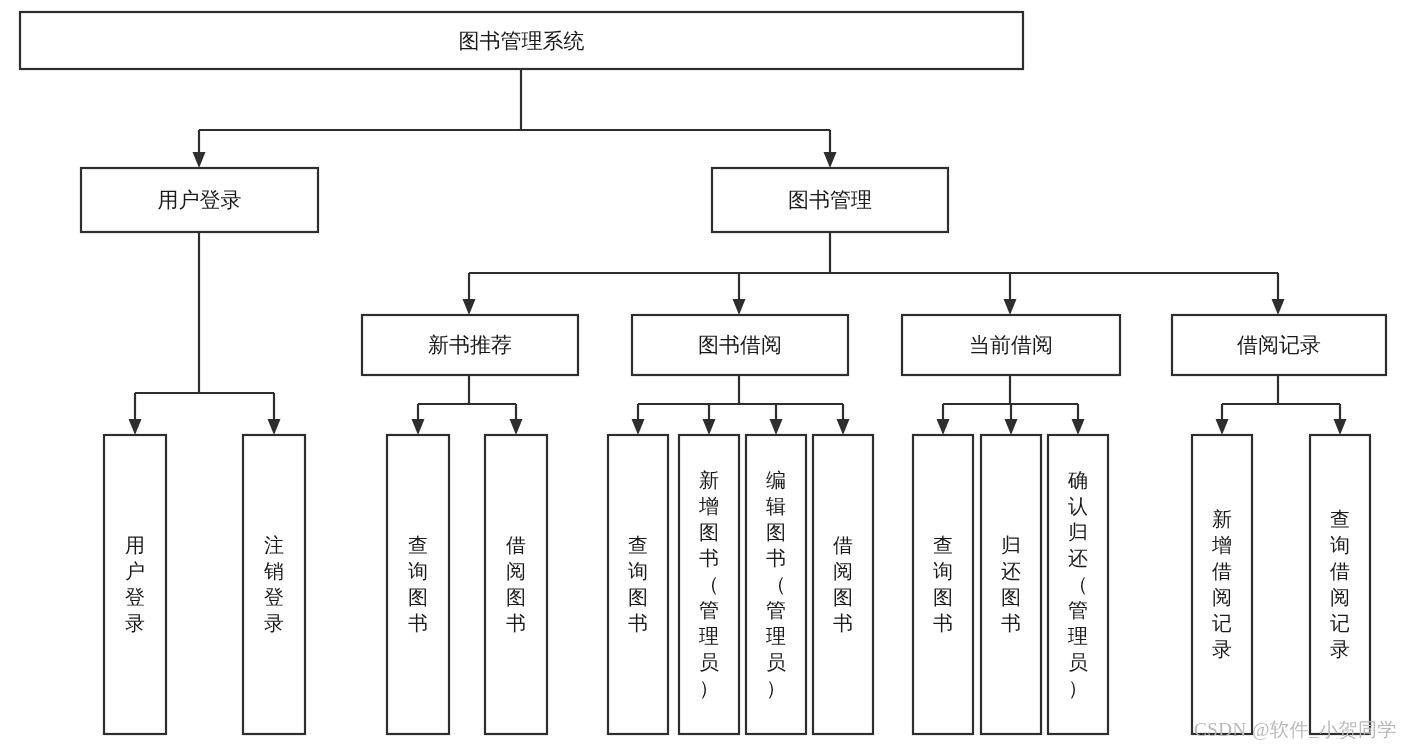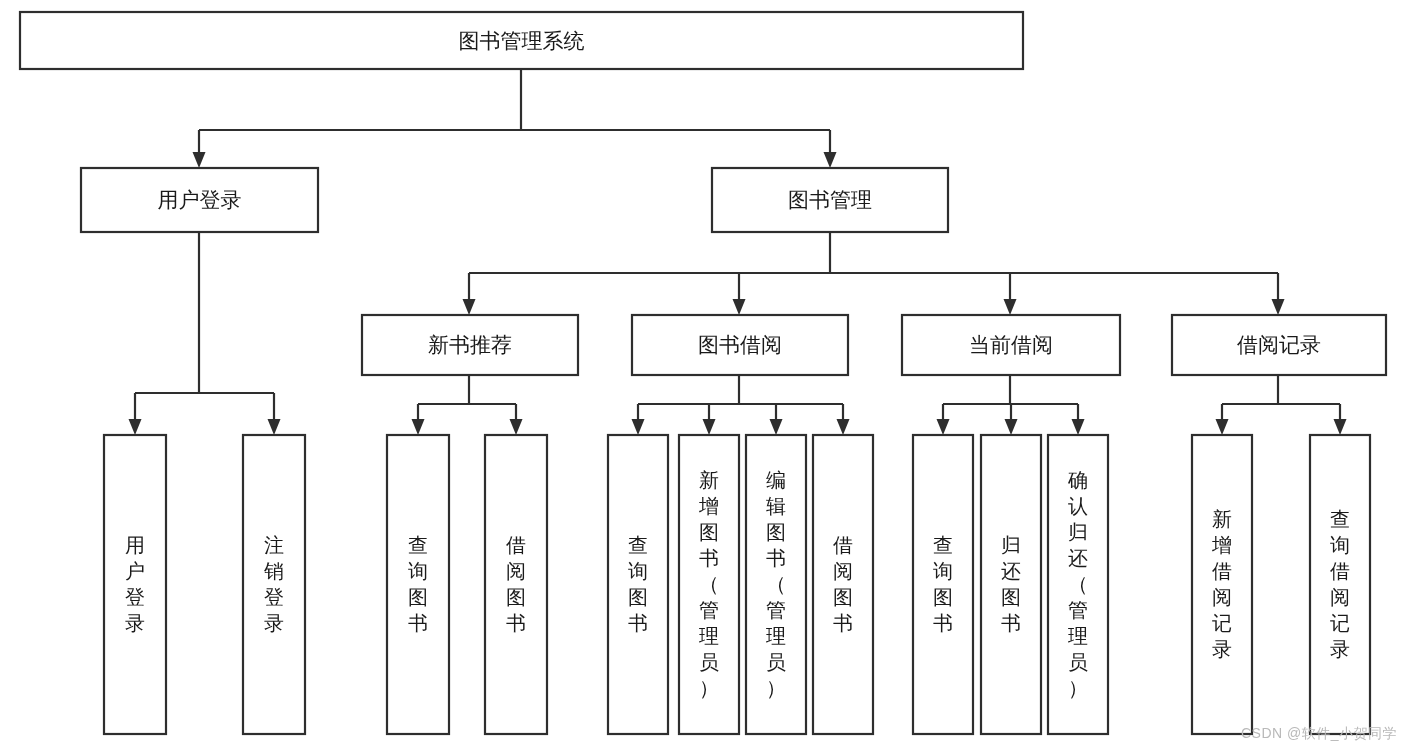--- a/index.html
+++ b/index.html
@@ -50,22 +50,22 @@
     stroke-linecap: butt;
   }
   .link-arrow {
     fill: #2e2e2e;
     stroke: none;
   }
   .watermark-text {
     position: absolute;
     right: 8px;
     bottom: 4px;
-    font-family: Liberation Sans, sans-serif;
-    font-size: 14px;
+    font-family: Liberation Serif, serif;
+    font-size: 19px;
     color: #b9b9b9;
     white-space: nowrap;
     letter-spacing: 0.5px;
     user-select: none;
   }
 </style>
 </head>
 <body>
 
 <div id="diagram-root">

